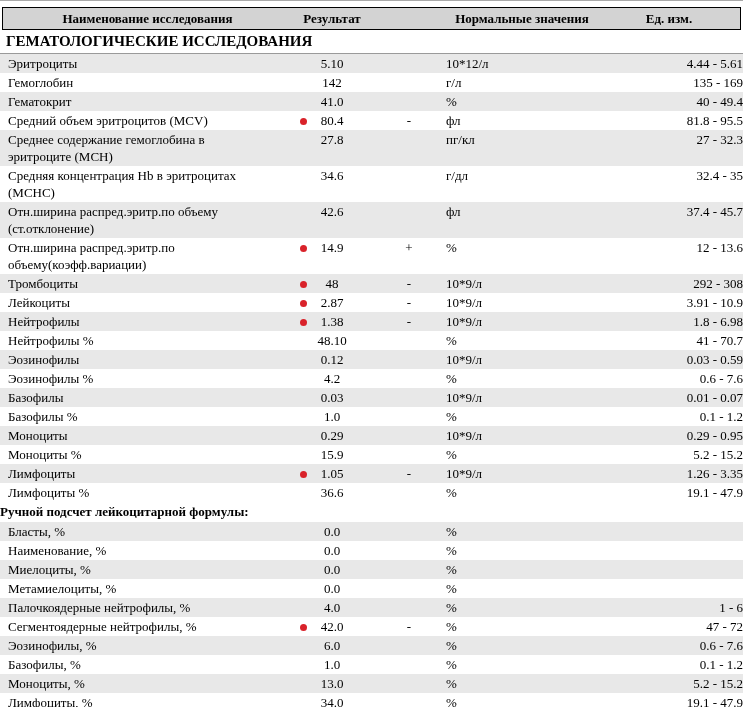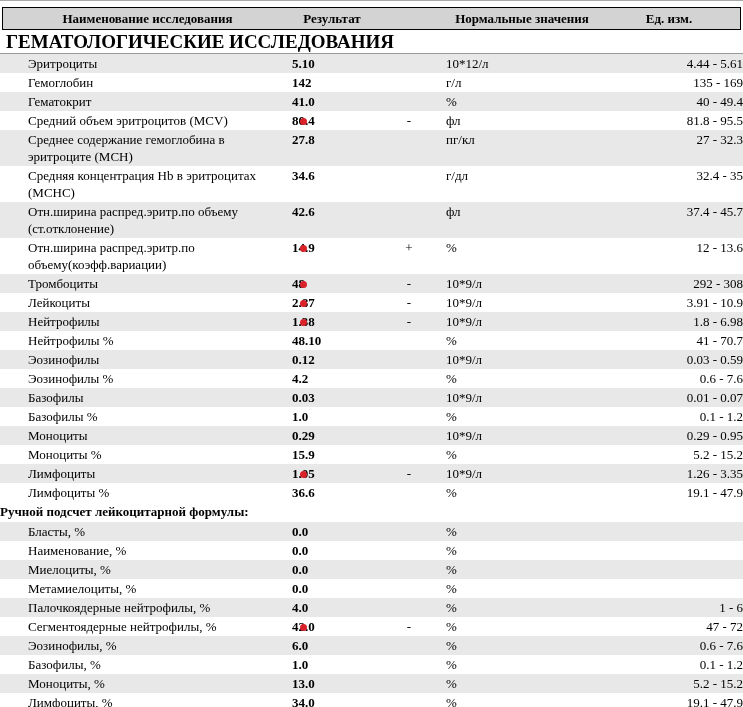--- a/index.html
+++ b/index.html
@@ -32,36 +32,36 @@
     display:grid;
     grid-template-columns:292px 80px 74px 152px 145px;
     min-height:19px;
     line-height:17px;
     padding:1px 0;
     align-items:start;
     box-sizing:border-box;
   }
   .row.shaded { background:var(--row-shade,#e8e8e8); }
   .cell-name { padding-left:8px; }
-  .cell-name .nm { display:inline-block; max-width:250px;margin-left:20px; }
-  .cell-result { text-align:left; font-weight:bold; position:relative; }
+  .cell-name .nm { display:inline-block; max-width:250px; }
+  .cell-result { text-align:center; font-weight:normal; position:relative; }
   .cell-flag { text-align:center; }
   .cell-units { }
   .cell-normal { text-align:right; }
   .marker {
     position:absolute;
     left:8px;
     top:6px;
     width:7px;
     height:7px;
     border-radius:50%;
     background:var(--marker,#d9222a);
   }
   .section-main {
-    font-size:19px;
+    font-size:15px;
     font-weight:bold;
     padding:3px 0 3px 6px;
     line-height:17px;
     border-bottom:1px solid #9a9a9a;
   }
   .section-sub {
     width:75%;
     text-align:left;
     font-weight:bold;
     line-height:18px;

